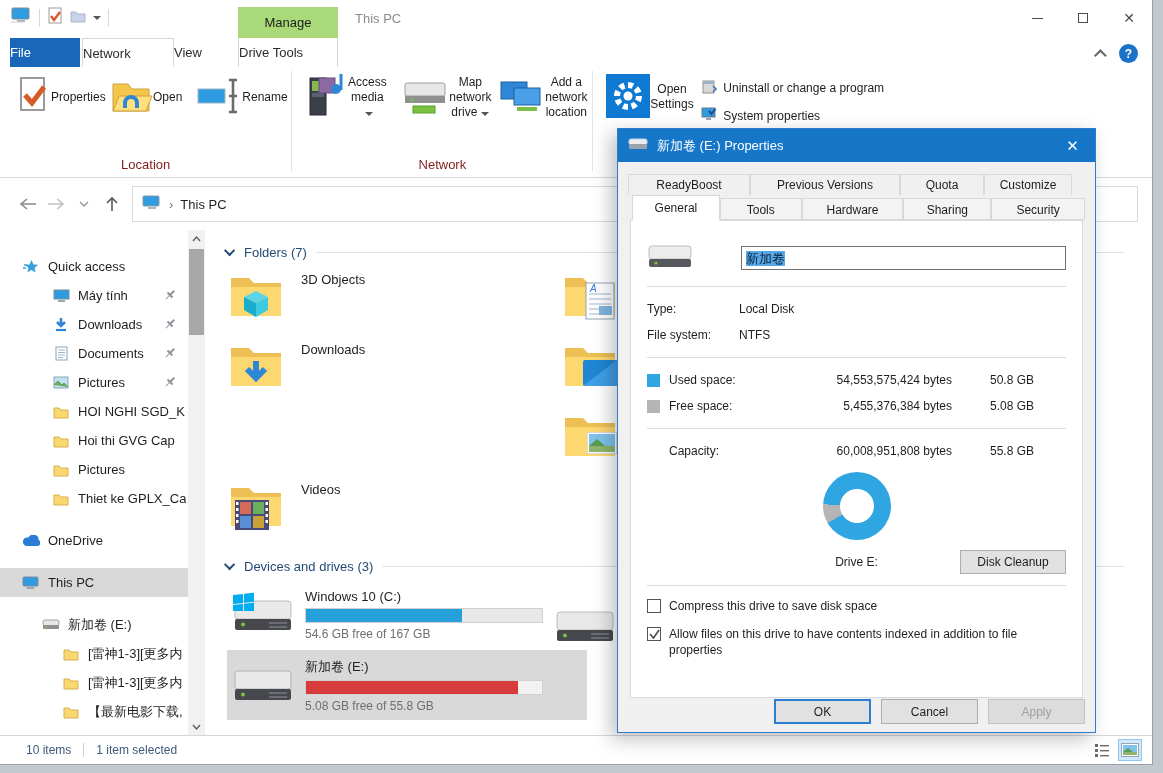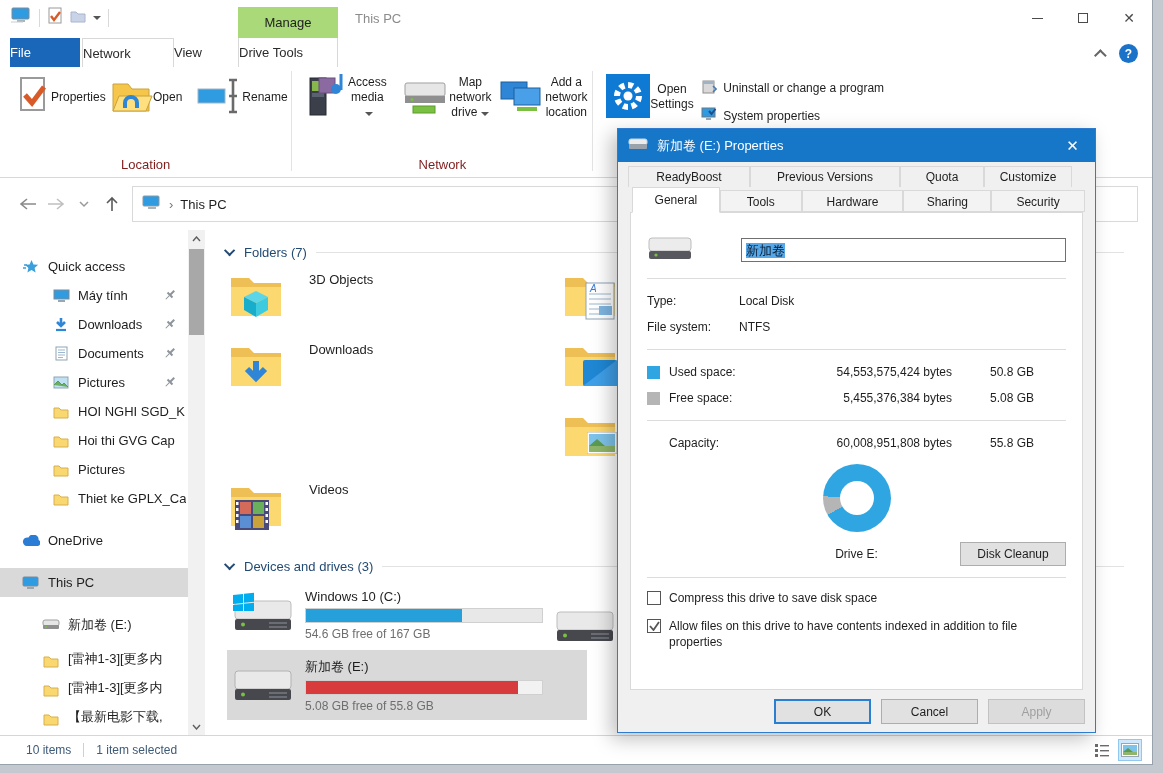--- a/index.html
+++ b/index.html
@@ -50,37 +50,37 @@
   .searchbox { width:140px; height:36px; border:1px solid #d9d9d9; margin-left:8px; }
 
   
   .main { position:absolute; left:0; top:230px; right:0; bottom:29px; background:#fff; overflow:hidden; }
   .sidebar { position:absolute; left:0; top:0; width:188px; bottom:0; padding-top:22px; font-size:13px; }
   .sitem { height:29px; display:flex; align-items:center; gap:8px; color:#1e1e1e; position:relative; cursor:default; }
   .sitem.sel { background:#d9d9d9; }
   .lvl-top { padding-left:22px; }
   .lvl-qa  { padding-left:52px; }
   .lvl-pc  { padding-left:42px; }
-  .lvl-drv { padding-left:42px;align-items:flex-end; }
+  .lvl-drv { padding-left:62px; }
   .gap14 { margin-top:13px; }
   .sicon { width:18px; display:flex; justify-content:center; flex:none; }
   .slabel { white-space:nowrap; overflow:hidden; }
   .pin { position:absolute; right:12px; top:8px; }
 
   .vscroll { position:absolute; left:188px; top:0; width:17px; bottom:0; background:#f1f1f1; }
   .varrow { position:absolute; left:0; width:17px; height:17px; color:#5f5f5f; font-size:9px; display:flex; align-items:center; justify-content:center; }
   .vthumb { position:absolute; left:1px; top:19px; width:15px; height:86px; background:#a8a8a8; }
 
   .content { position:absolute; left:205px; top:0; right:0; bottom:0; font-size:13px; }
   .secheader { position:absolute; left:22px; right:28px; height:20px; display:flex; align-items:center; gap:9px; color:#234a73; }
   .sec-chev { width:8px; height:8px; border-left:2px solid #234a73; border-bottom:2px solid #234a73; transform:rotate(-45deg) translateY(-2px); }
   .sec-rule { flex:1; height:1px; background:#e2e2e2; }
   .tile { position:absolute; width:330px; height:64px; display:flex; }
   .ticon { position:relative; width:58px; height:58px; flex:none; }
-  .tlabel { margin-left:24px; margin-top:4px; color:#1e1e1e;text-align:center; }
+  .tlabel { margin-left:16px; margin-top:4px; color:#1e1e1e;text-align:center; }
   .overlay { position:absolute; }
   .dtile { position:absolute; width:360px; height:70px; display:flex; align-items:center; padding-left:6px; }
   .dtile.sel { background:#d9d9d9; }
   .dicon { position:relative; width:62px; flex:none; }
   .dinfo { margin-left:10px; }
   .dname { color:#1e1e1e; margin-bottom:4px; }
   .dbar { width:238px; height:15px; background:#e8e8e8; border:1px solid #d0d0d0; margin-bottom:4px; }
   .dfill { height:100%; }
   .dfree { font-size:12px; color:#6e6e6e; }
 
@@ -88,21 +88,21 @@
   .statusbar { position:absolute; left:0; right:0; bottom:0; height:29px; border-top:1px solid #d6d6d6; display:flex; align-items:center; padding-left:26px; font-size:12px; color:#3d5a77; background:#fff; }
   .st-sep { width:1px; height:14px; background:#d0d0d0; margin:0 12px; }
   .viewbtns { position:absolute; right:10px; top:3px; display:flex; gap:4px; }
   .vbtn { width:24px; height:22px; display:flex; align-items:center; justify-content:center; }
   .vbtn.active { background:#cfe8fb; border:1px solid #90c8f0; }
 
   
   .dialog { position:absolute; left:617px; top:128px; width:479px; height:605px; background:#f0f0f0; border:1px solid #2e7cd0; box-shadow:-6px 6px 18px rgba(0,0,0,0.25); font-size:12px; }
   .dtitle { height:33px; background:#1677c8; color:#fff; display:flex; align-items:center; gap:9px; padding-left:10px; font-size:13px; }
   .dclose { margin-left:auto; width:45px; height:33px; display:flex; align-items:center; justify-content:center; font-size:15px; color:#fff; }
-  .dtabs { margin:4px 10px 0 10px; position:relative; }
+  .dtabs { margin:12px 10px 0 10px; position:relative; }
   .trow-back { display:flex; margin-left:0; }
   .btab { height:21px; line-height:21px; text-align:center; background:#f0f0f0; border:1px solid #d9d9d9; border-bottom:none; color:#1e1e1e; }
   .trow-front { display:flex; align-items:flex-end; margin-left:4px; position:relative; }
   .ftab { height:22px; line-height:22px; text-align:center; background:#f3f3f3; border:1px solid #d9d9d9; color:#1e1e1e; }
   .ftab.active { height:26px; line-height:24px; background:#fff; border-bottom:1px solid #fff; margin-bottom:-1px; z-index:2; }
   .dpage { margin:0 12px; background:#fff; border:1px solid #d9d9d9; padding:14px 16px 10px; position:relative; height:478px; }
   .vol-row { display:flex; align-items:center; margin:6px 0 12px; }
   .vol-input { margin-left:48px; flex:1; height:24px; border:1px solid #707070; padding:3px 4px; font-size:13px; background:#fff; }
   .vol-hl { background:#57a8e8; color:#0b1e33; }
   .dhr { height:1px; background:#dcdcdc; margin:9px 0; }

